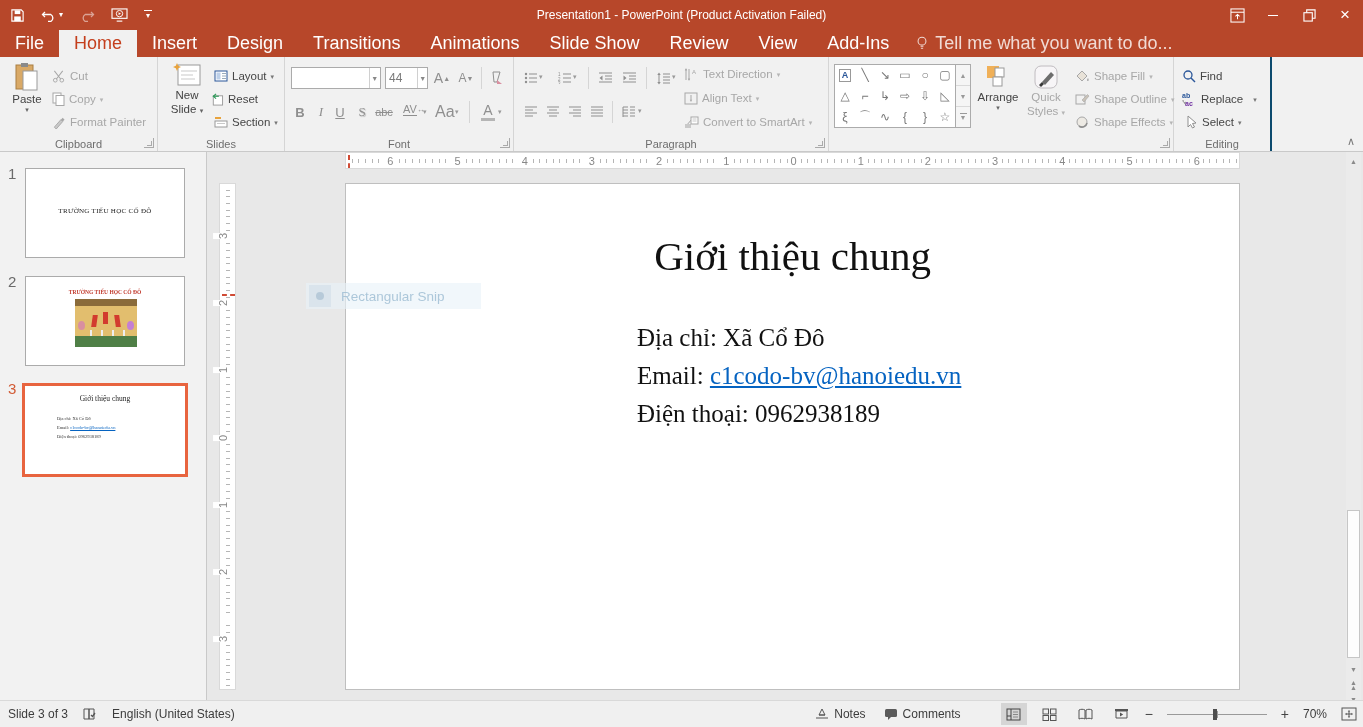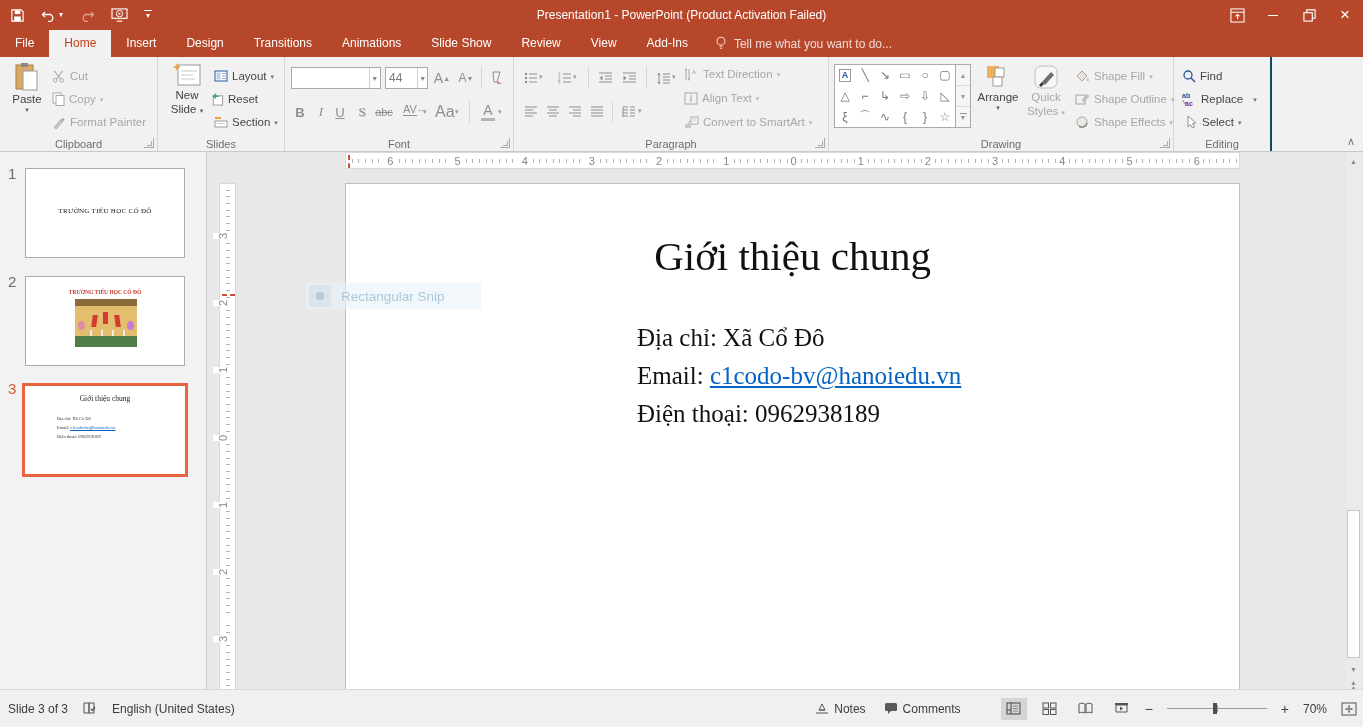--- a/index.html
+++ b/index.html
@@ -10,21 +10,21 @@
   
   #titlebar{position:absolute;top:0;left:0;width:100%;height:30px;background:#B7472A;color:#fff}
   .qat{position:absolute;left:10px;top:0;height:30px;display:flex;align-items:center;gap:16px;z-index:2}
   .qat-btn{display:flex;align-items:center;gap:2px}
   .win-title{position:absolute;left:0;right:0;top:0;height:30px;line-height:30px;text-align:center;font-size:12px;color:#fff}
   .winbtns{position:absolute;right:0;top:0;height:30px;display:flex;z-index:2}
   .winbtn{width:36px;height:30px;display:flex;align-items:center;justify-content:center;color:#fff}
   .caret{font-size:8px;line-height:1;color:#fff}
 
   
-  #tabrow{position:absolute;top:30px;left:0;width:100%;height:27px;background:#B7472A;display:flex;align-items:stretch;color:#fff;font-size:12px}
+  #tabrow{position:absolute;top:30px;left:0;width:100%;height:27px;background:#B7472A;display:flex;align-items:stretch;color:#fff;font-size:18px}
   .tab{padding:0 15px;line-height:27px;white-space:nowrap}
   .tab.active{background:#F1F1F1;color:#C43E1C}
   .tellme{display:flex;align-items:center;gap:7px;margin-left:12px;color:rgba(255,255,255,.8)}
   .tabrow-right{margin-left:auto;display:flex;align-items:stretch}
   .signin{line-height:27px;padding:0 16px}
   .share{display:flex;align-items:center;gap:6px;padding:0 14px;background:rgba(60,20,10,.25)}
 
   
   #ribbon{position:absolute;top:57px;left:0;width:100%;height:95px;background:#F1F1F1;border-bottom:1px solid #C9C9C9}
   .grp{position:absolute;top:0;height:94px;border-right:1px solid #D5D5D5}
@@ -86,21 +86,21 @@
   #snip-overlay .snip-ic i{width:8px;height:8px;border-radius:50%;background:rgba(160,185,205,.6)}
   #snip-overlay .snip-txt{margin-left:10px;font-size:13.5px;color:rgba(160,190,212,.85)}
 
   
   #vscroll{position:absolute;right:2px;top:152px;width:15px;height:548px;background:#EBEBEB}
   #vscroll .arr{position:absolute;left:0;width:15px;height:15px;display:flex;align-items:center;justify-content:center;font-size:7px;color:#8a8a8a}
   #vscroll .thumbbar{position:absolute;left:1px;width:13px;top:358px;height:148px;background:#FDFDFD;border:1px solid #C6C6C6}
   #collapse-ribbon{position:absolute;right:8px;top:135px;font-size:11px;color:#777}
 
   
-  #statusbar{position:absolute;left:0;bottom:0;width:100%;height:38px;background:#F0F0F0;border-top:1px solid #D9D9D9;display:flex;align-items:center;font-size:12px;color:#3c3c3c}
+  #statusbar{position:absolute;left:0;bottom:0;width:100%;height:27px;background:#F0F0F0;border-top:1px solid #D9D9D9;display:flex;align-items:center;font-size:12px;color:#3c3c3c}
   .sb-left{display:flex;align-items:center;gap:14px;padding-left:8px}
   .sb-right{margin-left:auto;display:flex;align-items:center;gap:10px;padding-right:6px}
   .sb-item{display:flex;align-items:center;gap:5px;padding:0 4px}
   .viewbtn{width:26px;height:22px;display:flex;align-items:center;justify-content:center}
   .viewbtn.active{background:#D5D5D5}
   .zoom-track{position:relative;width:100px;height:1px;background:#9a9a9a;margin:0 4px}
   .zoom-track .mid{position:absolute;left:50%;top:-3px;width:1px;height:7px;background:#9a9a9a}
   .zoom-track .handle{position:absolute;left:46%;top:-5px;width:4px;height:11px;background:#4d4d4d}
   .zoomsign{font-size:14px;color:#444}
 </style>
@@ -465,21 +465,20 @@
       <span class="caret" style="color:#B5B5B5;font-size:7px">▾</span>
     </div>
     <div class="srow dis" style="left:246px;top:55px">
       <svg width="15" height="13" viewBox="0 0 15 13">
           <circle cx="7" cy="6" r="5" fill="#EDEAE4" stroke="#A7A7A7"></circle>
           <path d="M4 10a5 5 0 0 0 8-3" fill="none" stroke="#8F8F8F" stroke-width="1.6"></path>
         </svg>
       <span>Shape Effects</span>
       <span class="caret" style="color:#B5B5B5;font-size:7px">▾</span>
     </div>
-    <div class="grp-label">Drawing</div>
     <span class="dlg"></span>
   </div>
 
   <div class="grp" style="left:1174px;width:98px;border-right:2px solid #0c4a6e">
     <div class="srow en" style="left:8px;top:9px">
       <svg width="14" height="14" viewBox="0 0 14 14">
           <circle cx="6" cy="6" r="4" fill="none" stroke="#2B579A" stroke-width="1.3"></circle>
           <path d="M9 9l4 4" stroke="#2B579A" stroke-width="1.5"></path>
         </svg>
       <span>Find</span>

